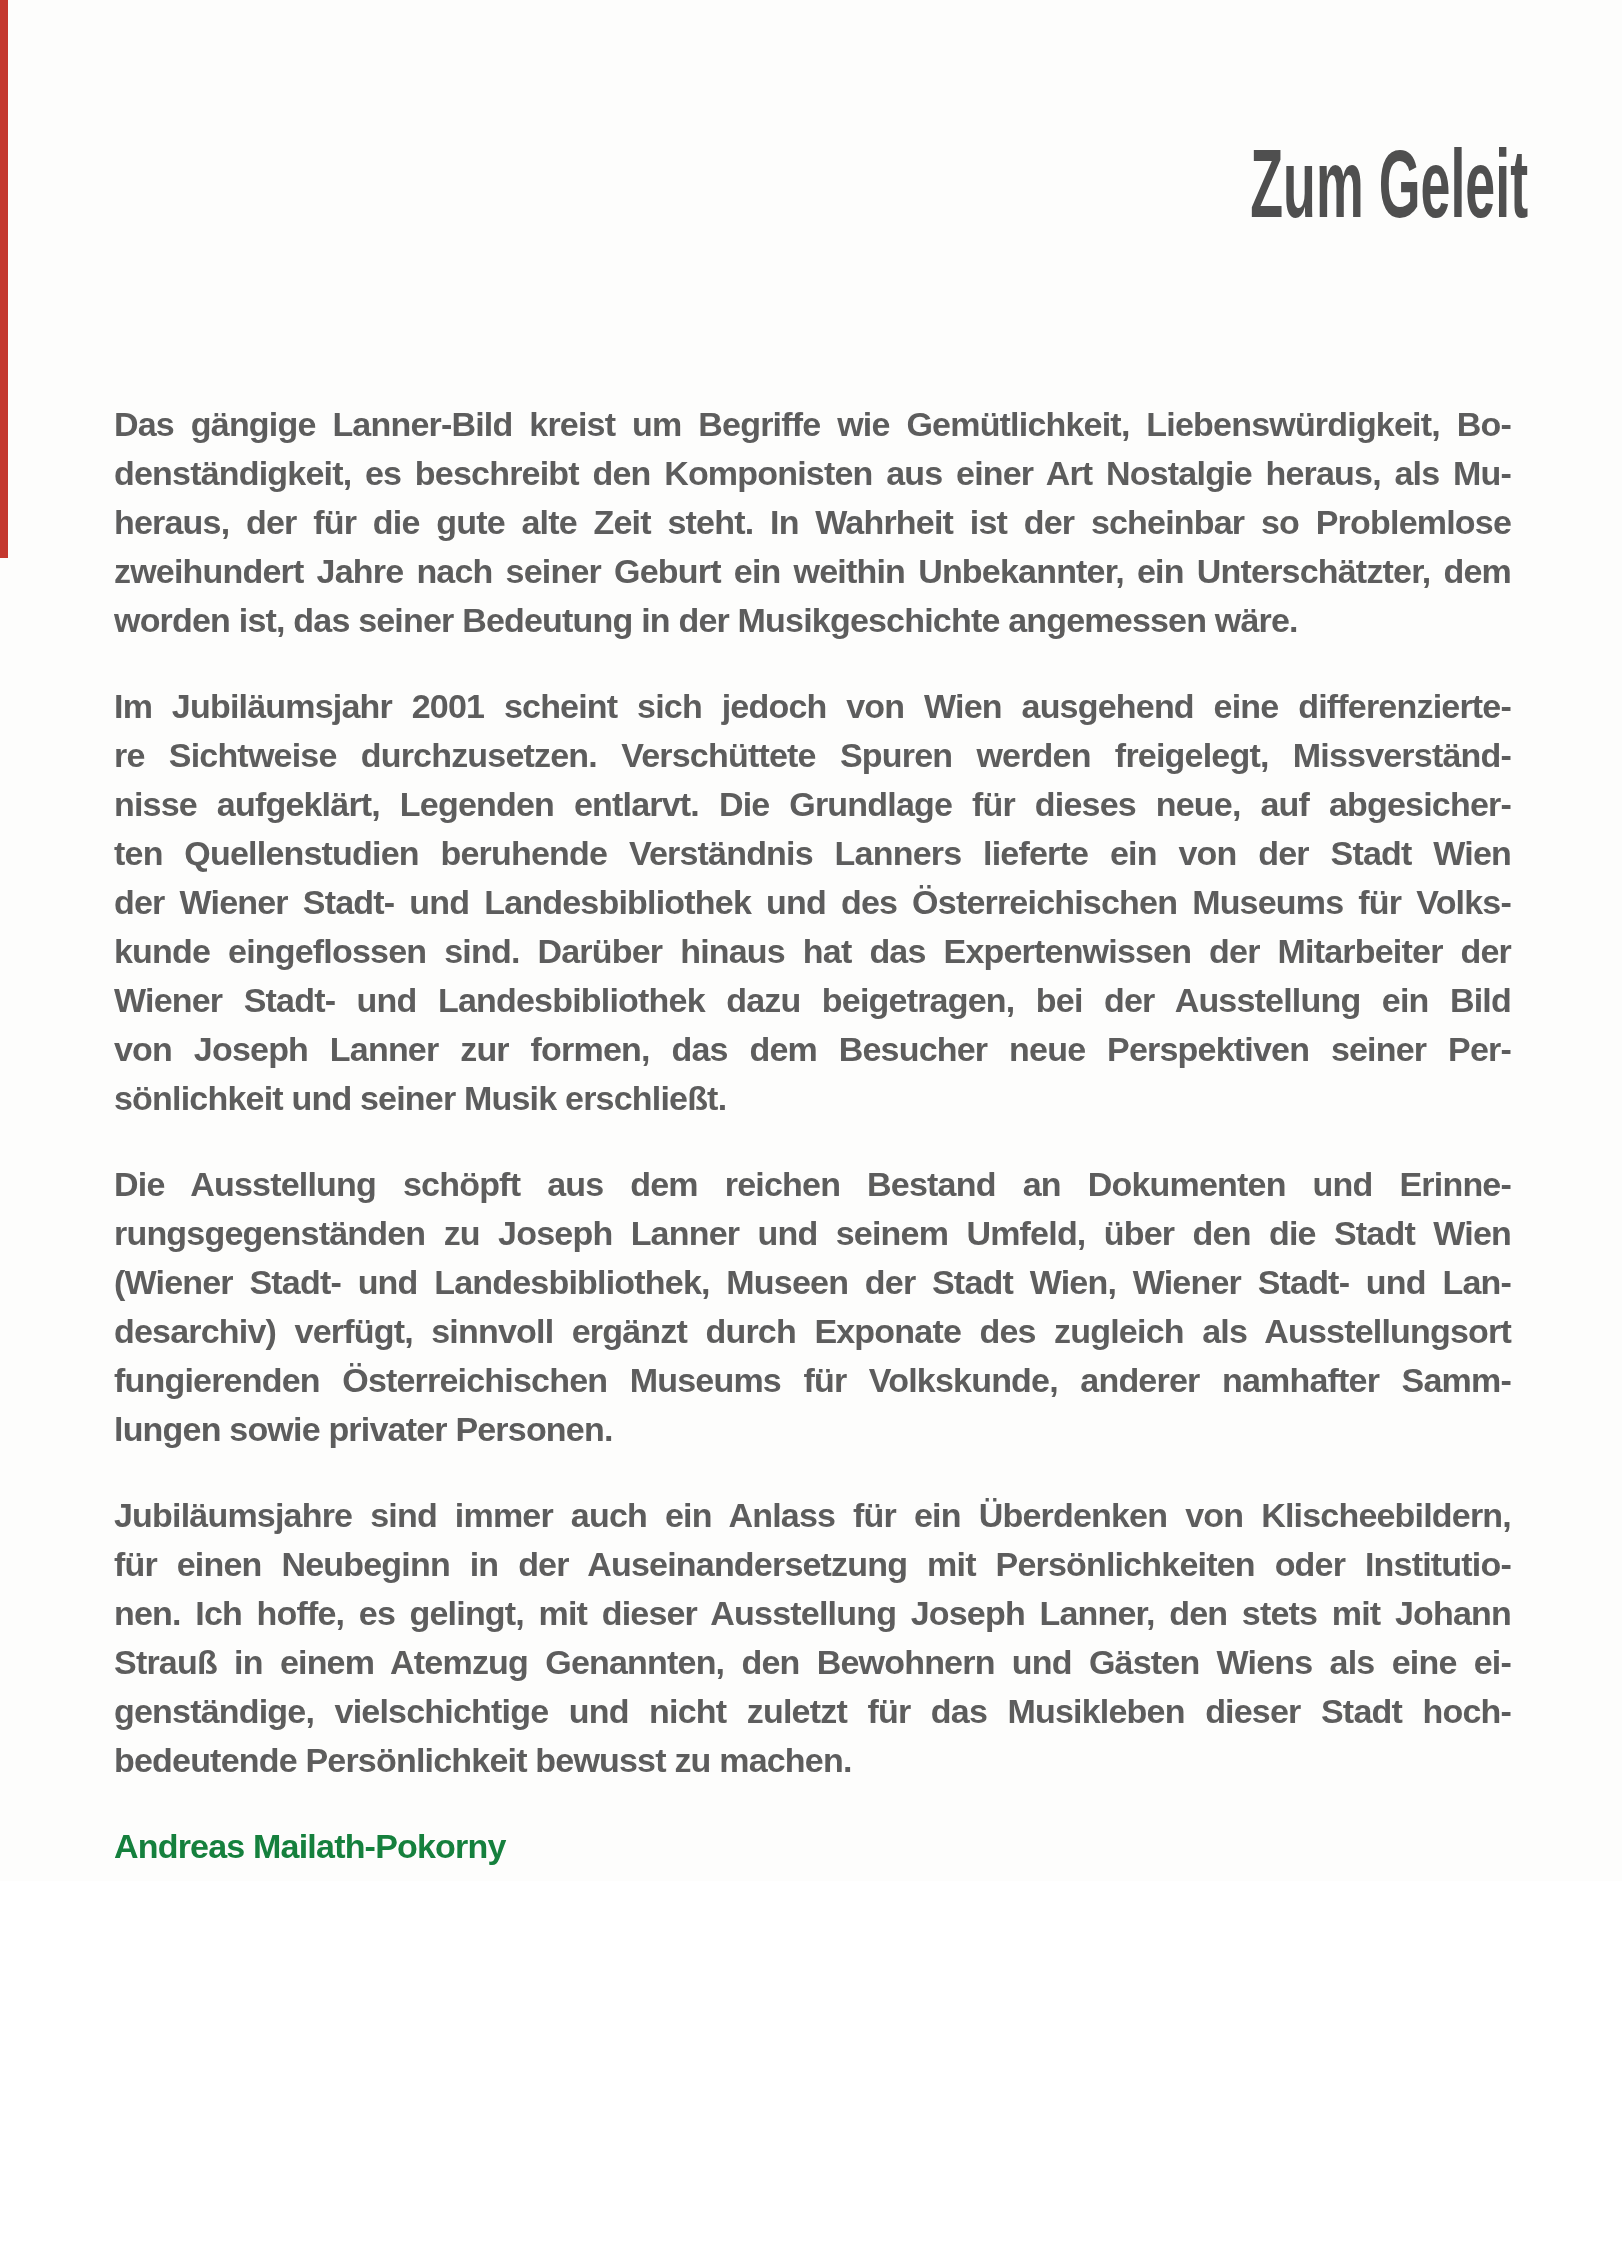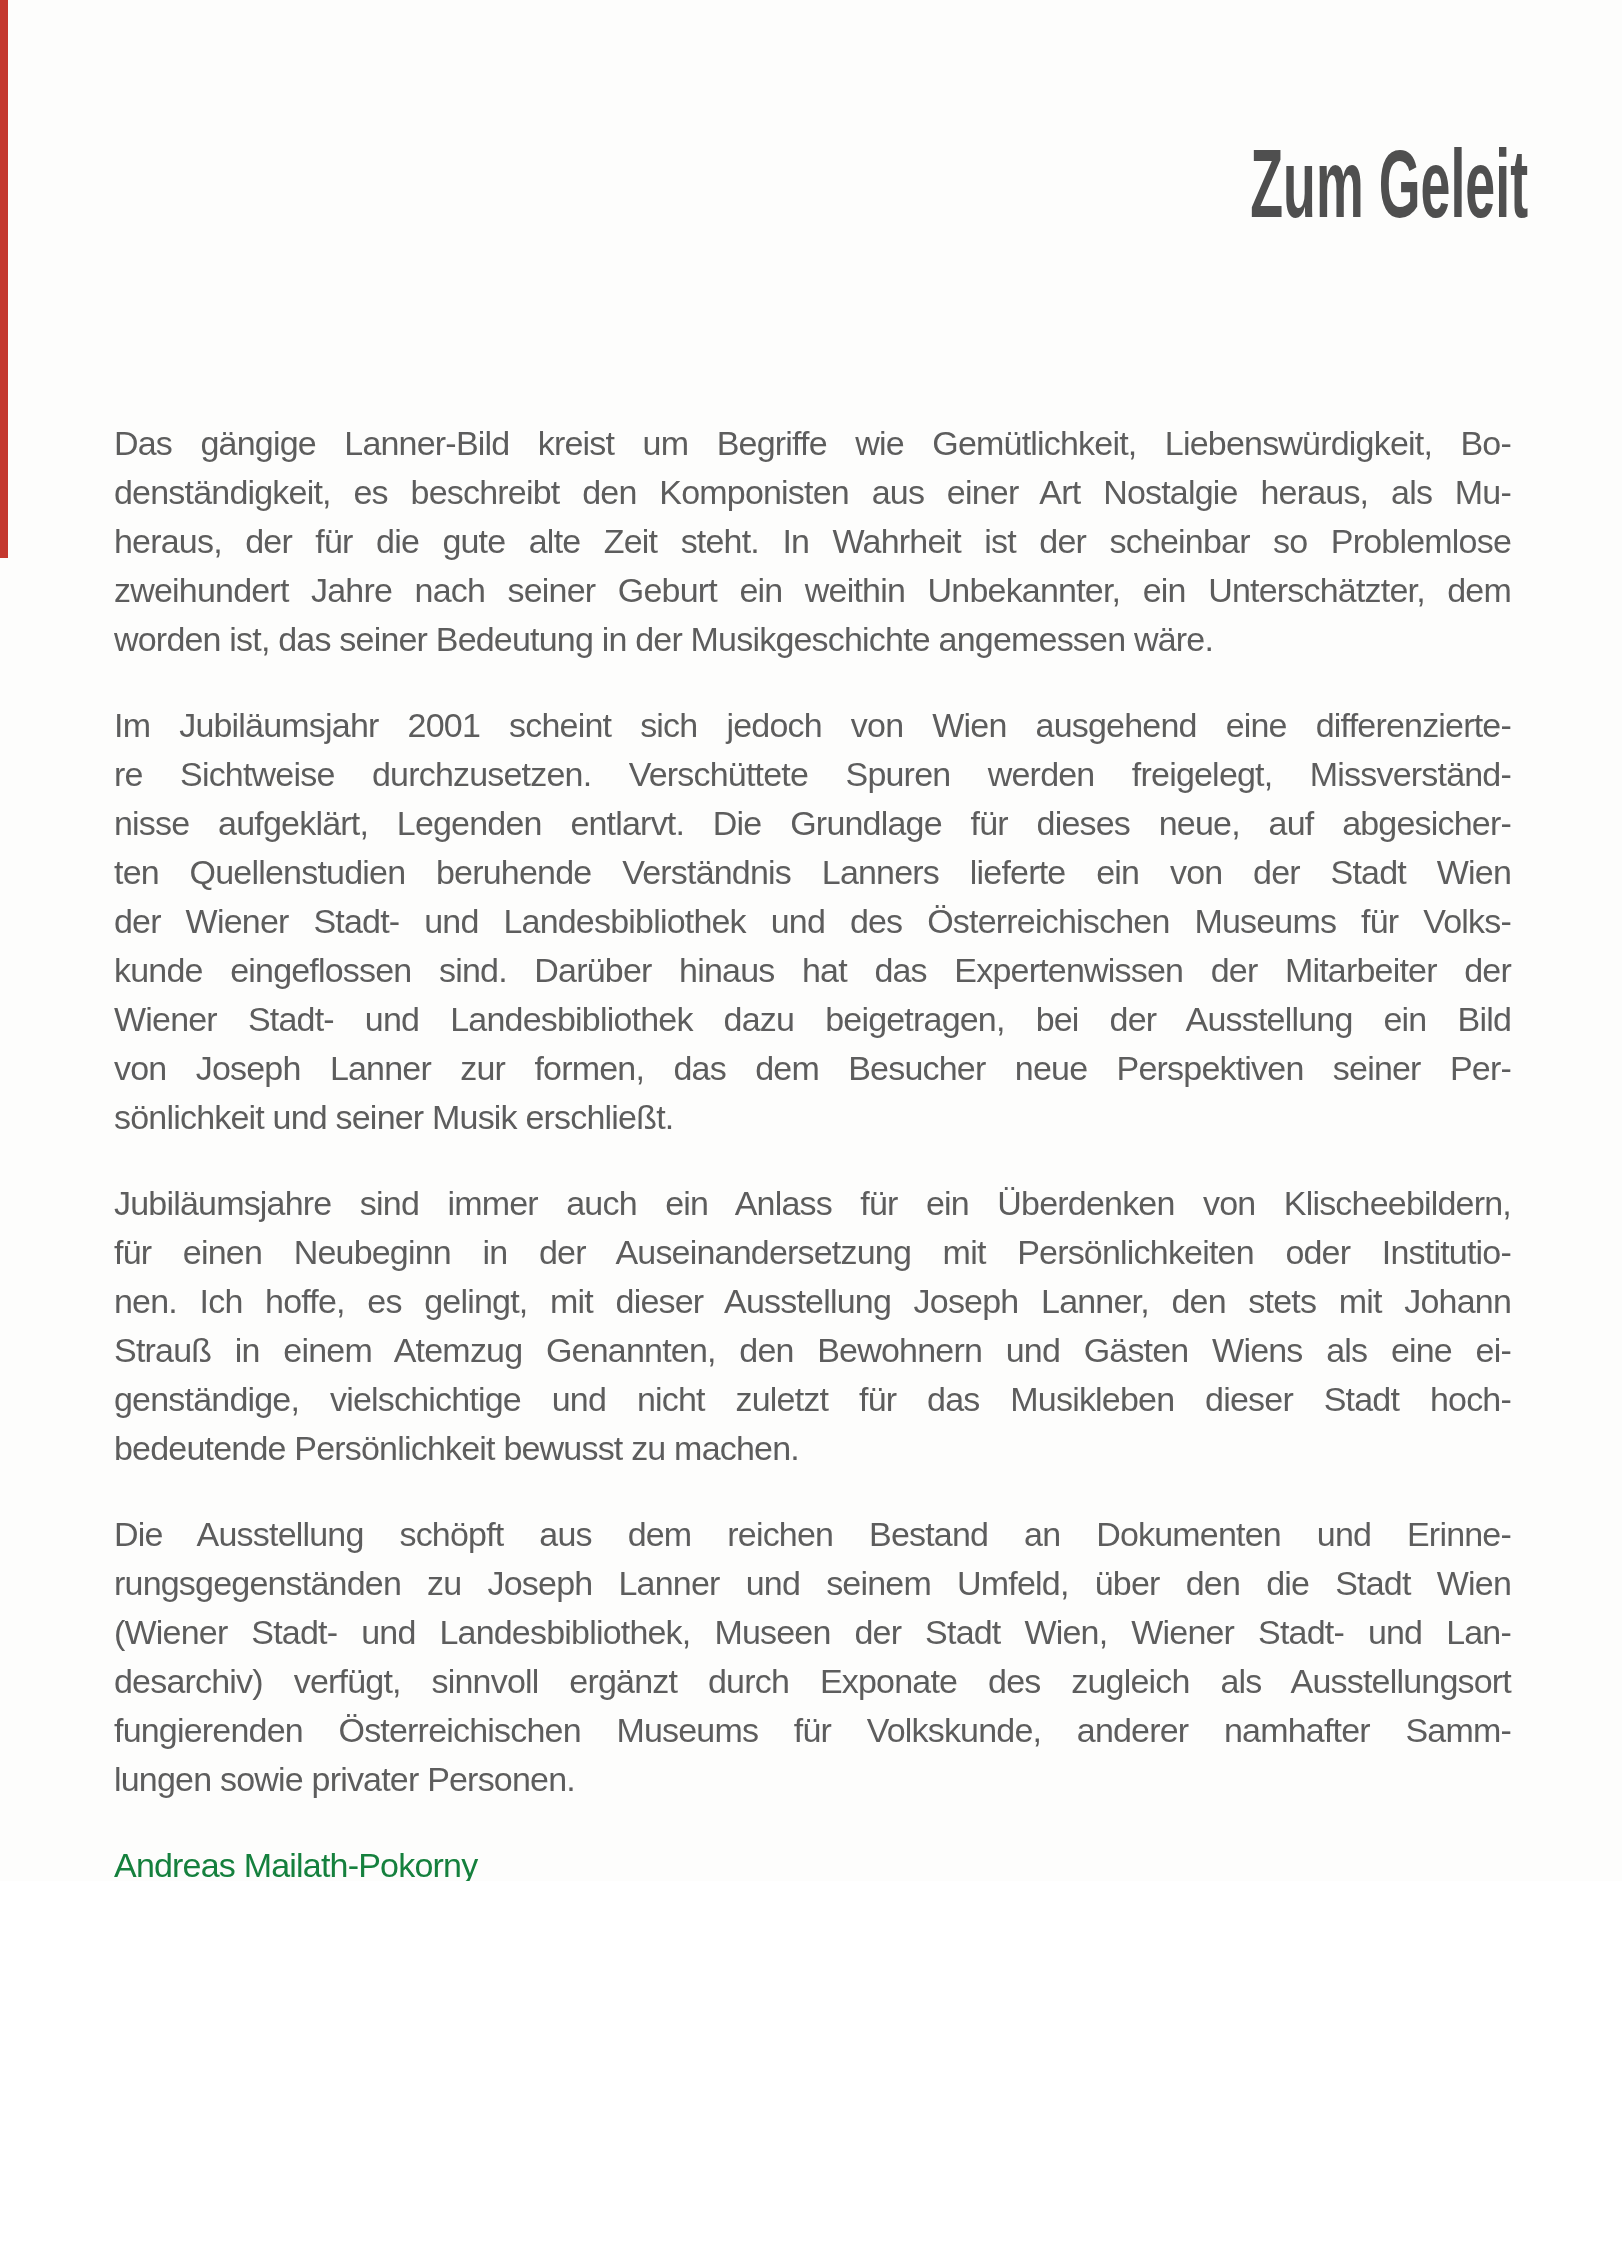--- a/index.html
+++ b/index.html
@@ -33,26 +33,27 @@
     line-height: 1;
     color: #4f4f4f;
     white-space: nowrap;
     transform: scaleX(0.56);
     transform-origin: 100% 50%;
   }
 
   .body-text {
     position: absolute;
     left: 114px;
-    top: 419px;
+    top: 400px;
     width: 1397px;
     color: #5d5d5d;
     font-size: 34px;
     line-height: 49px;
     letter-spacing: -0.8px;
+    font-weight: bold;
   }
 
   .para { margin: 0 0 37px 0; }
 
   
   .line {
     text-align: justify;
     text-align-last: justify;
     white-space: nowrap;
   }
@@ -89,34 +90,34 @@
           <div class="line">re Sichtweise durchzusetzen. Verschüttete Spuren werden freigelegt, Missverständ-</div>
           <div class="line">nisse aufgeklärt, Legenden entlarvt. Die Grundlage für dieses neue, auf abgesicher-</div>
           <div class="line">ten Quellenstudien beruhende Verständnis Lanners lieferte ein von der Stadt Wien</div>
           <div class="line">der Wiener Stadt- und Landesbibliothek und des Österreichischen Museums für Volks-</div>
           <div class="line">kunde eingeflossen sind. Darüber hinaus hat das Expertenwissen der Mitarbeiter der</div>
           <div class="line">Wiener Stadt- und Landesbibliothek dazu beigetragen, bei der Ausstellung ein Bild</div>
           <div class="line">von Joseph Lanner zur formen, das dem Besucher neue Perspektiven seiner Per-</div>
           <div class="line last">sönlichkeit und seiner Musik erschließt.</div>
         </div>
         <div class="para">
+          <div class="line">Die Ausstellung schöpft aus dem reichen Bestand an Dokumenten und Erinne-</div>
+          <div class="line">rungsgegenständen zu Joseph Lanner und seinem Umfeld, über den die Stadt Wien</div>
+          <div class="line">(Wiener Stadt- und Landesbibliothek, Museen der Stadt Wien, Wiener Stadt- und Lan-</div>
+          <div class="line">desarchiv) verfügt, sinnvoll ergänzt durch Exponate des zugleich als Ausstellungsort</div>
+          <div class="line">fungierenden Österreichischen Museums für Volkskunde, anderer namhafter Samm-</div>
+          <div class="line last">lungen sowie privater Personen.</div>
+        </div>
+        <div class="para">
           <div class="line">Jubiläumsjahre sind immer auch ein Anlass für ein Überdenken von Klischeebildern,</div>
           <div class="line">für einen Neubeginn in der Auseinandersetzung mit Persönlichkeiten oder Institutio-</div>
           <div class="line">nen. Ich hoffe, es gelingt, mit dieser Ausstellung Joseph Lanner, den stets mit Johann</div>
           <div class="line">Strauß in einem Atemzug Genannten, den Bewohnern und Gästen Wiens als eine ei-</div>
           <div class="line">genständige, vielschichtige und nicht zuletzt für das Musikleben dieser Stadt hoch-</div>
           <div class="line last">bedeutende Persönlichkeit bewusst zu machen.</div>
-        </div>
-        <div class="para">
-          <div class="line">Die Ausstellung schöpft aus dem reichen Bestand an Dokumenten und Erinne-</div>
-          <div class="line">rungsgegenständen zu Joseph Lanner und seinem Umfeld, über den die Stadt Wien</div>
-          <div class="line">(Wiener Stadt- und Landesbibliothek, Museen der Stadt Wien, Wiener Stadt- und Lan-</div>
-          <div class="line">desarchiv) verfügt, sinnvoll ergänzt durch Exponate des zugleich als Ausstellungsort</div>
-          <div class="line">fungierenden Österreichischen Museums für Volkskunde, anderer namhafter Samm-</div>
-          <div class="line last">lungen sowie privater Personen.</div>
         </div>
       </div>
 
     <div class="sig-block">
       <div class="sig-line">Andreas Mailath-Pokorny</div>
       <div class="sig-line">Stadtrat für Kultur und Wissenschaft von Bild</div>
     </div>
   </div>
 
 </div>

